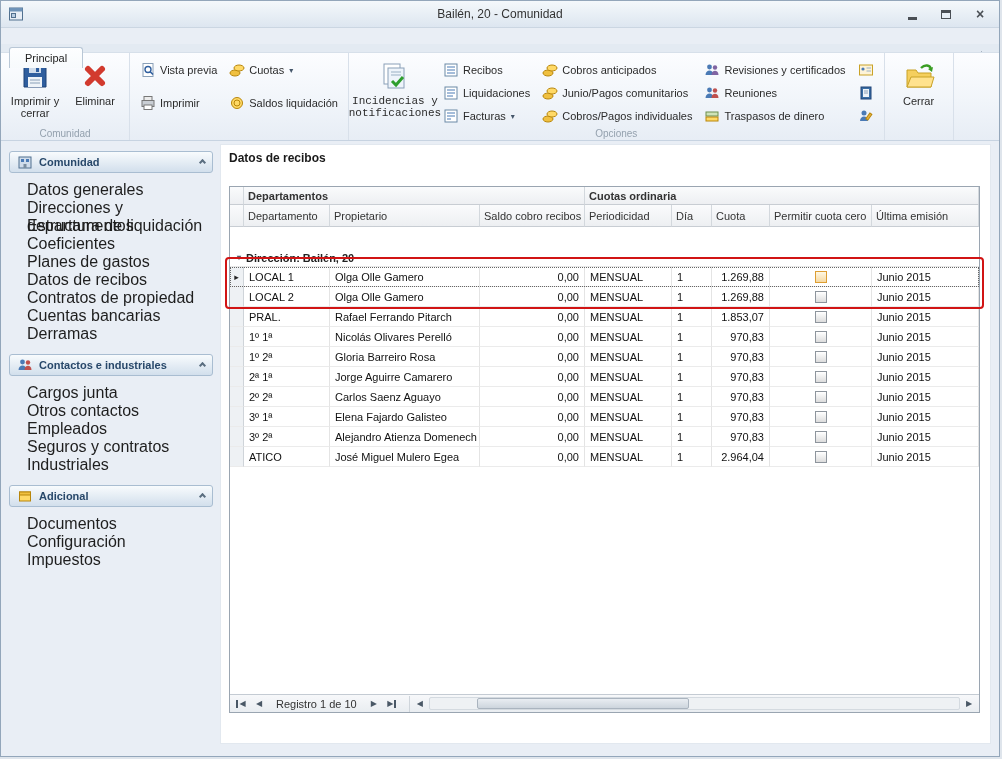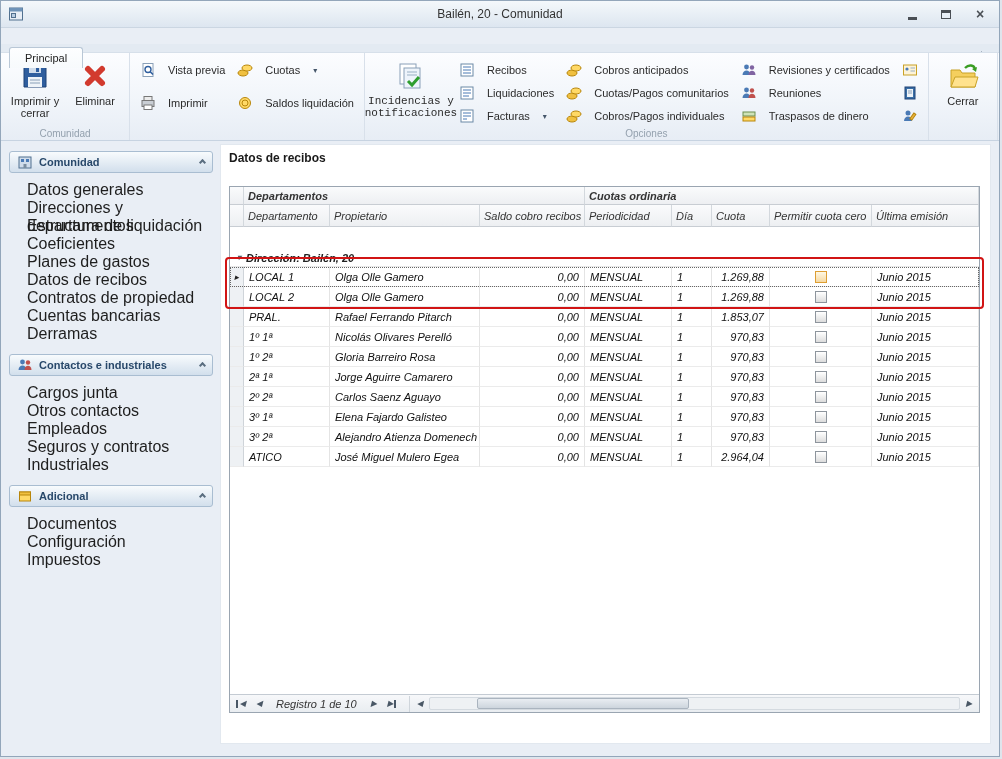--- a/index.html
+++ b/index.html
@@ -39,21 +39,21 @@
   .rgroup.fill { flex:1; border-right:none; }
   .rcaption { position:absolute; bottom:1px; left:0; right:0; text-align:center;
               font-size:10px; color:#94a1ae; }
   .bigbtn { width:60px; display:flex; flex-direction:column; align-items:center; gap:3px;
             padding:4px 2px 2px; font-size:11px; line-height:12px; text-align:center;
             color:#2b2b2b; border-radius:3px; }
   .bigbtn.wide { width:84px;font-family:Liberation Mono, monospace; }
   .scol { display:flex; flex-direction:column; padding-top:4px; }
   .scol.two  .sbtn { margin-bottom:13px; }
   .scol.three .sbtn { margin-bottom:3px; }
-  .sbtn { display:flex; align-items:center; gap:12px; font-size:11px; color:#2b2b2b;
+  .sbtn { display:flex; align-items:center; gap:4px; font-size:11px; color:#2b2b2b;
           padding:2px 6px; border-radius:2px; white-space:nowrap; }
   .dd { font-size:8px; color:#45566a; margin-left:1px; }
   .i16 { width:16px; height:16px; flex:none; }
   .i32 { width:32px; height:32px; flex:none; }
 
   
   .workspace { position:absolute; top:140px; left:0; right:0; bottom:0; background:#e9eef5; }
 
   
   .sidebar { position:absolute; top:10px; left:8px; width:204px; bottom:8px; }
@@ -65,21 +65,21 @@
   .navgroup .items { padding:6px 0 2px; }
   .nav-item { font-size:16px; color:#1e1e1e; padding:2px 2px 2px 18px; height:18px; cursor:default; }
 
   
   .main { position:absolute; top:3px; left:219px; right:8px; bottom:12px;
           background:#fff; border:1px solid #e2e8ef; }
   .main-title { font-weight:bold; font-size:12px; color:#1a1a1a; padding:6px 8px; }
 
   
   .grid { position:absolute; left:8px; top:41px; width:751px; height:527px;
-          border:1px solid #9aa5b1; background:#fff; overflow:hidden;font-style:italic; }
+          border:1px solid #9aa5b1; background:#fff; overflow:hidden; }
   .grow { display:grid; grid-template-columns:14px 86px 150px 105px 87px 40px 58px 102px 107px; }
   .hcell { background:linear-gradient(#fafbfc,#edeff2); border-right:1px solid #d3d8dd;
            border-bottom:1px solid #c8cdd3; font-size:11px; color:#333;
            padding:0 4px; display:flex; align-items:center; white-space:nowrap; overflow:hidden; }
   .bandrow .hcell { height:18px; font-weight:bold; }
   .hdrrow  .hcell { height:22px; }
   .spacer { height:22px; background:#fff; }
   .grouprow { height:18px; display:flex; align-items:center; gap:5px; padding-left:7px;
               font-weight:bold; font-size:11px; color:#222; border-bottom:1px solid #e8e8e8; }
   .gr-arrow { font-size:8px; color:#55606c; }
@@ -256,21 +256,21 @@
             <ellipse cx="6" cy="11" rx="5" ry="3" fill="#f0c040" stroke="#b8860b"></ellipse>
             <ellipse cx="10" cy="6" rx="5" ry="3" fill="#ffd966" stroke="#b8860b"></ellipse>
           </svg>
           <span>Cobros anticipados</span>
         </div>
         <div class="sbtn">
           <svg class="i16" viewBox="0 0 16 16">
             <ellipse cx="6" cy="11" rx="5" ry="3" fill="#f0c040" stroke="#b8860b"></ellipse>
             <ellipse cx="10" cy="6" rx="5" ry="3" fill="#ffd966" stroke="#b8860b"></ellipse>
           </svg>
-          <span>Cuotas/Pagos comunitarios</span>
+          <span>Junio/Pagos comunitarios</span>
         </div>
         <div class="sbtn">
           <svg class="i16" viewBox="0 0 16 16">
             <ellipse cx="6" cy="11" rx="5" ry="3" fill="#f0c040" stroke="#b8860b"></ellipse>
             <ellipse cx="10" cy="6" rx="5" ry="3" fill="#ffd966" stroke="#b8860b"></ellipse>
           </svg>
           <span>Cobros/Pagos individuales</span>
         </div>
       </div>
 

